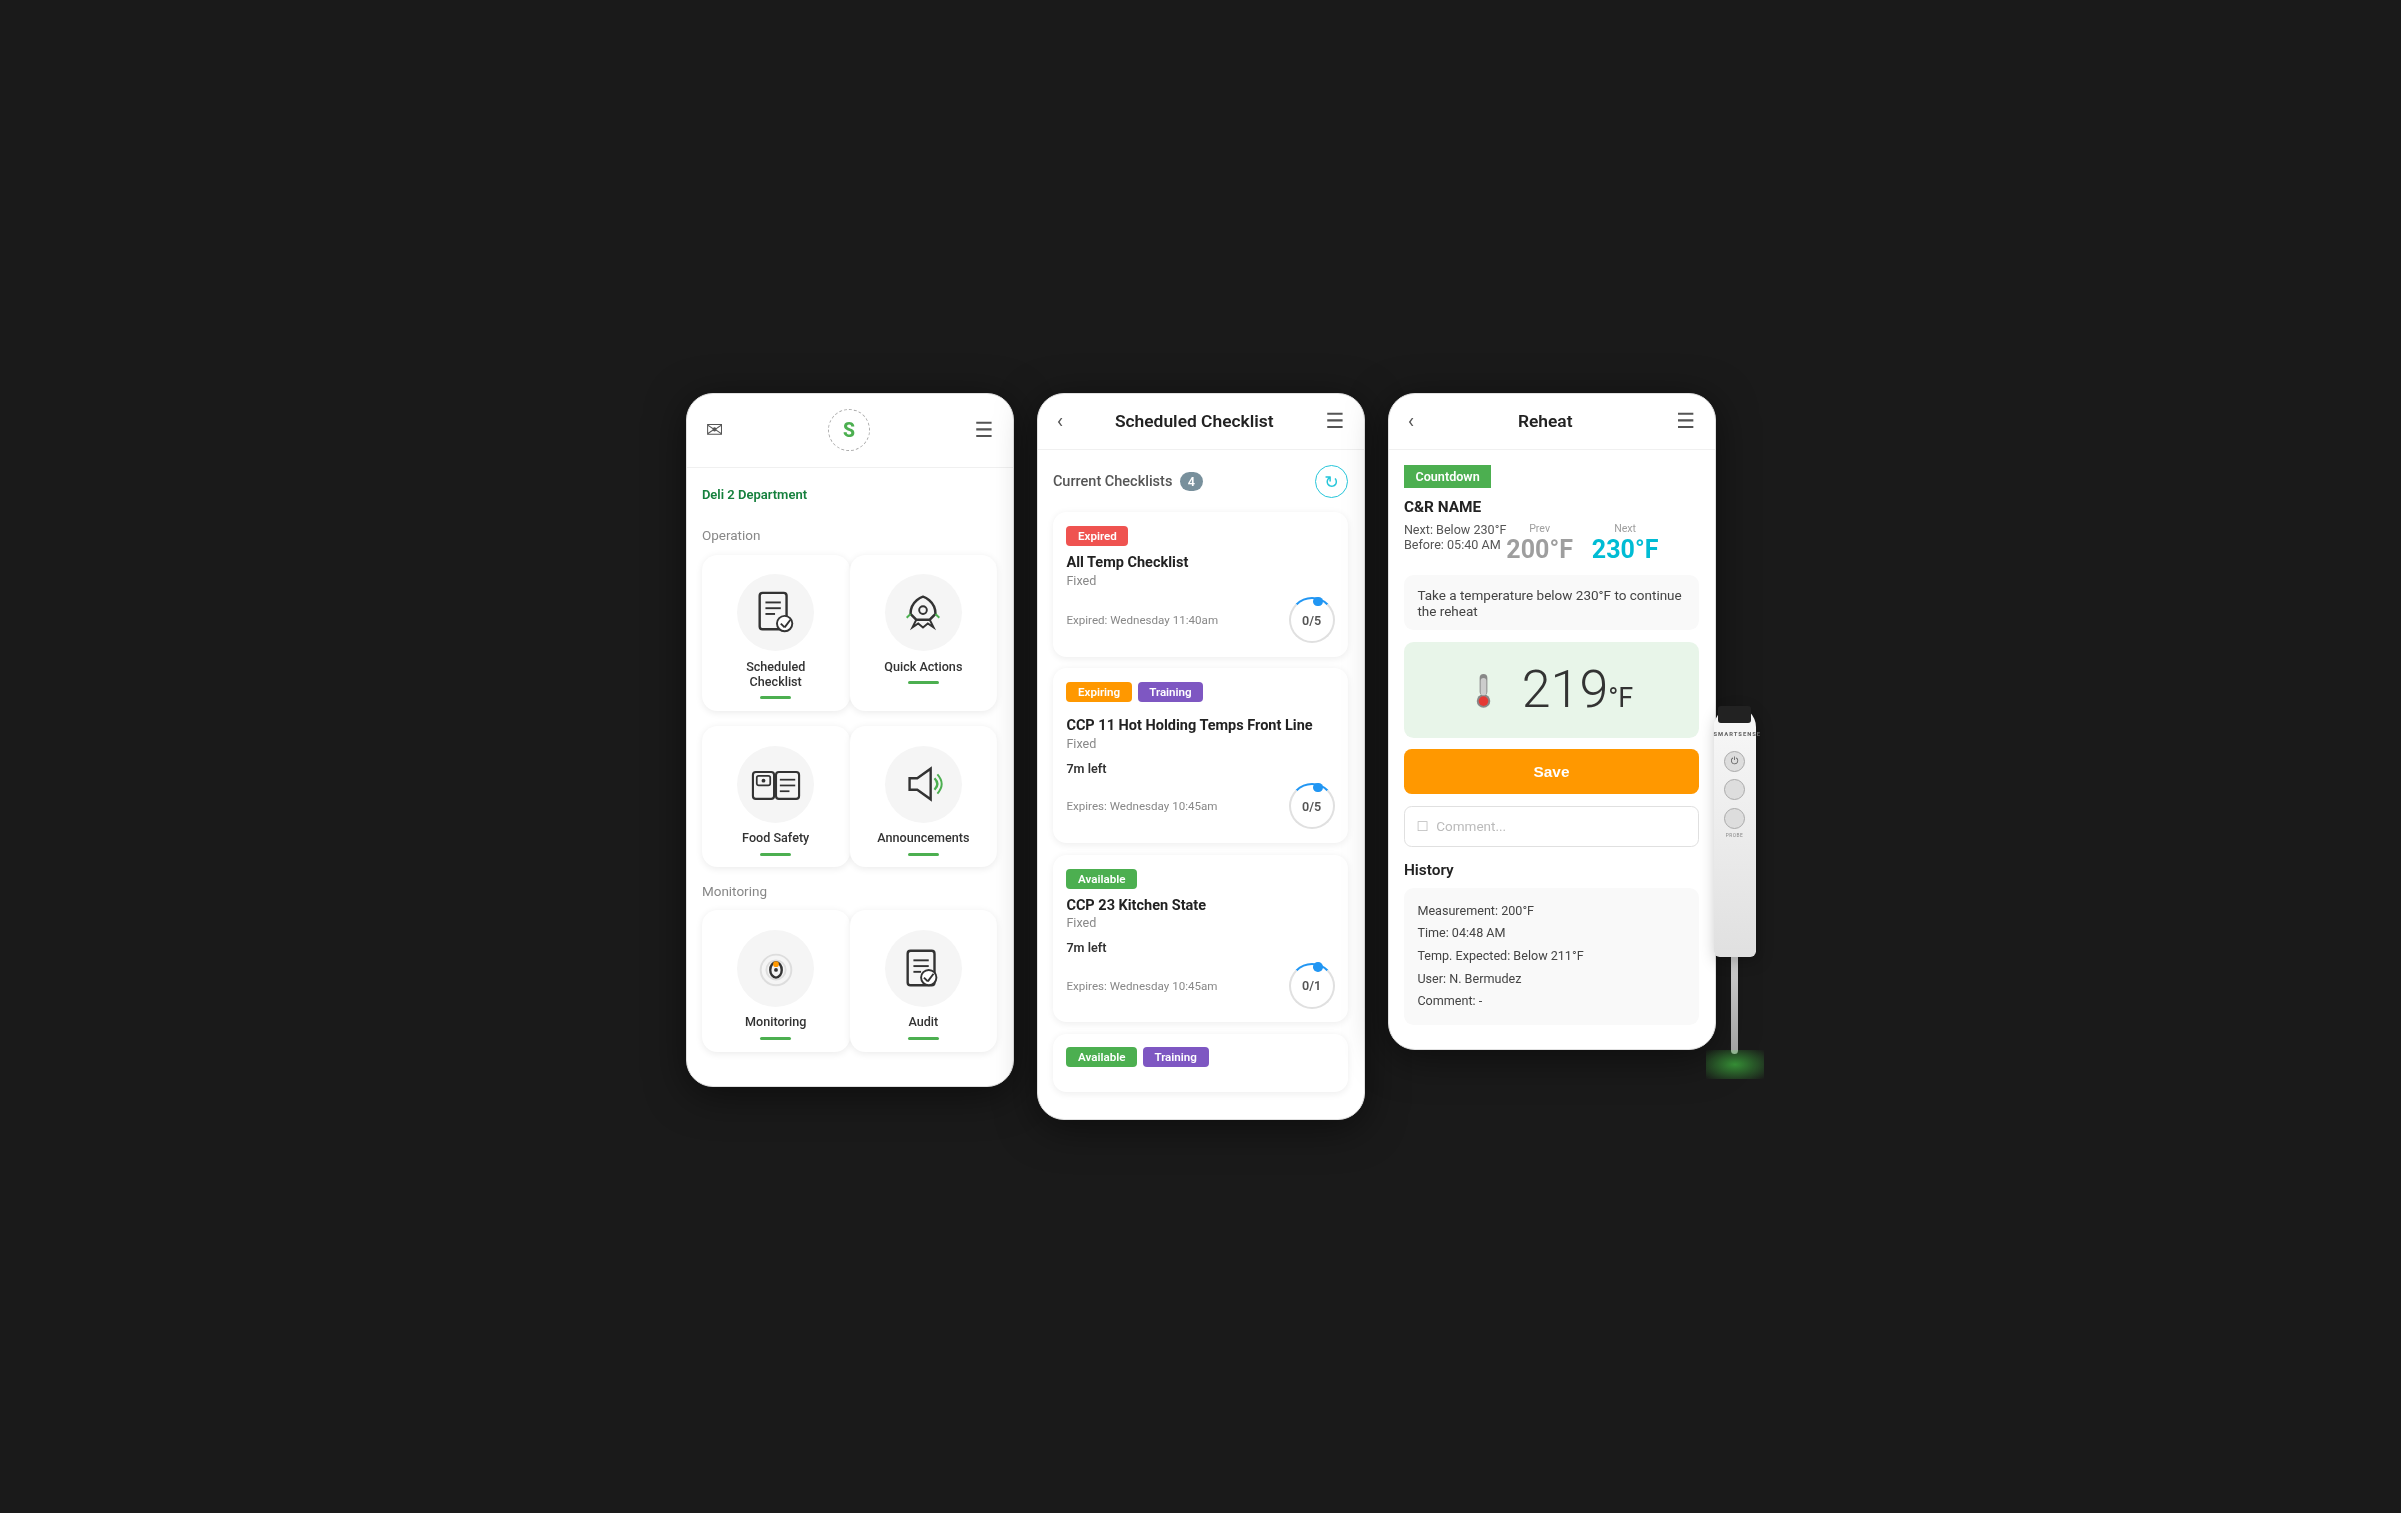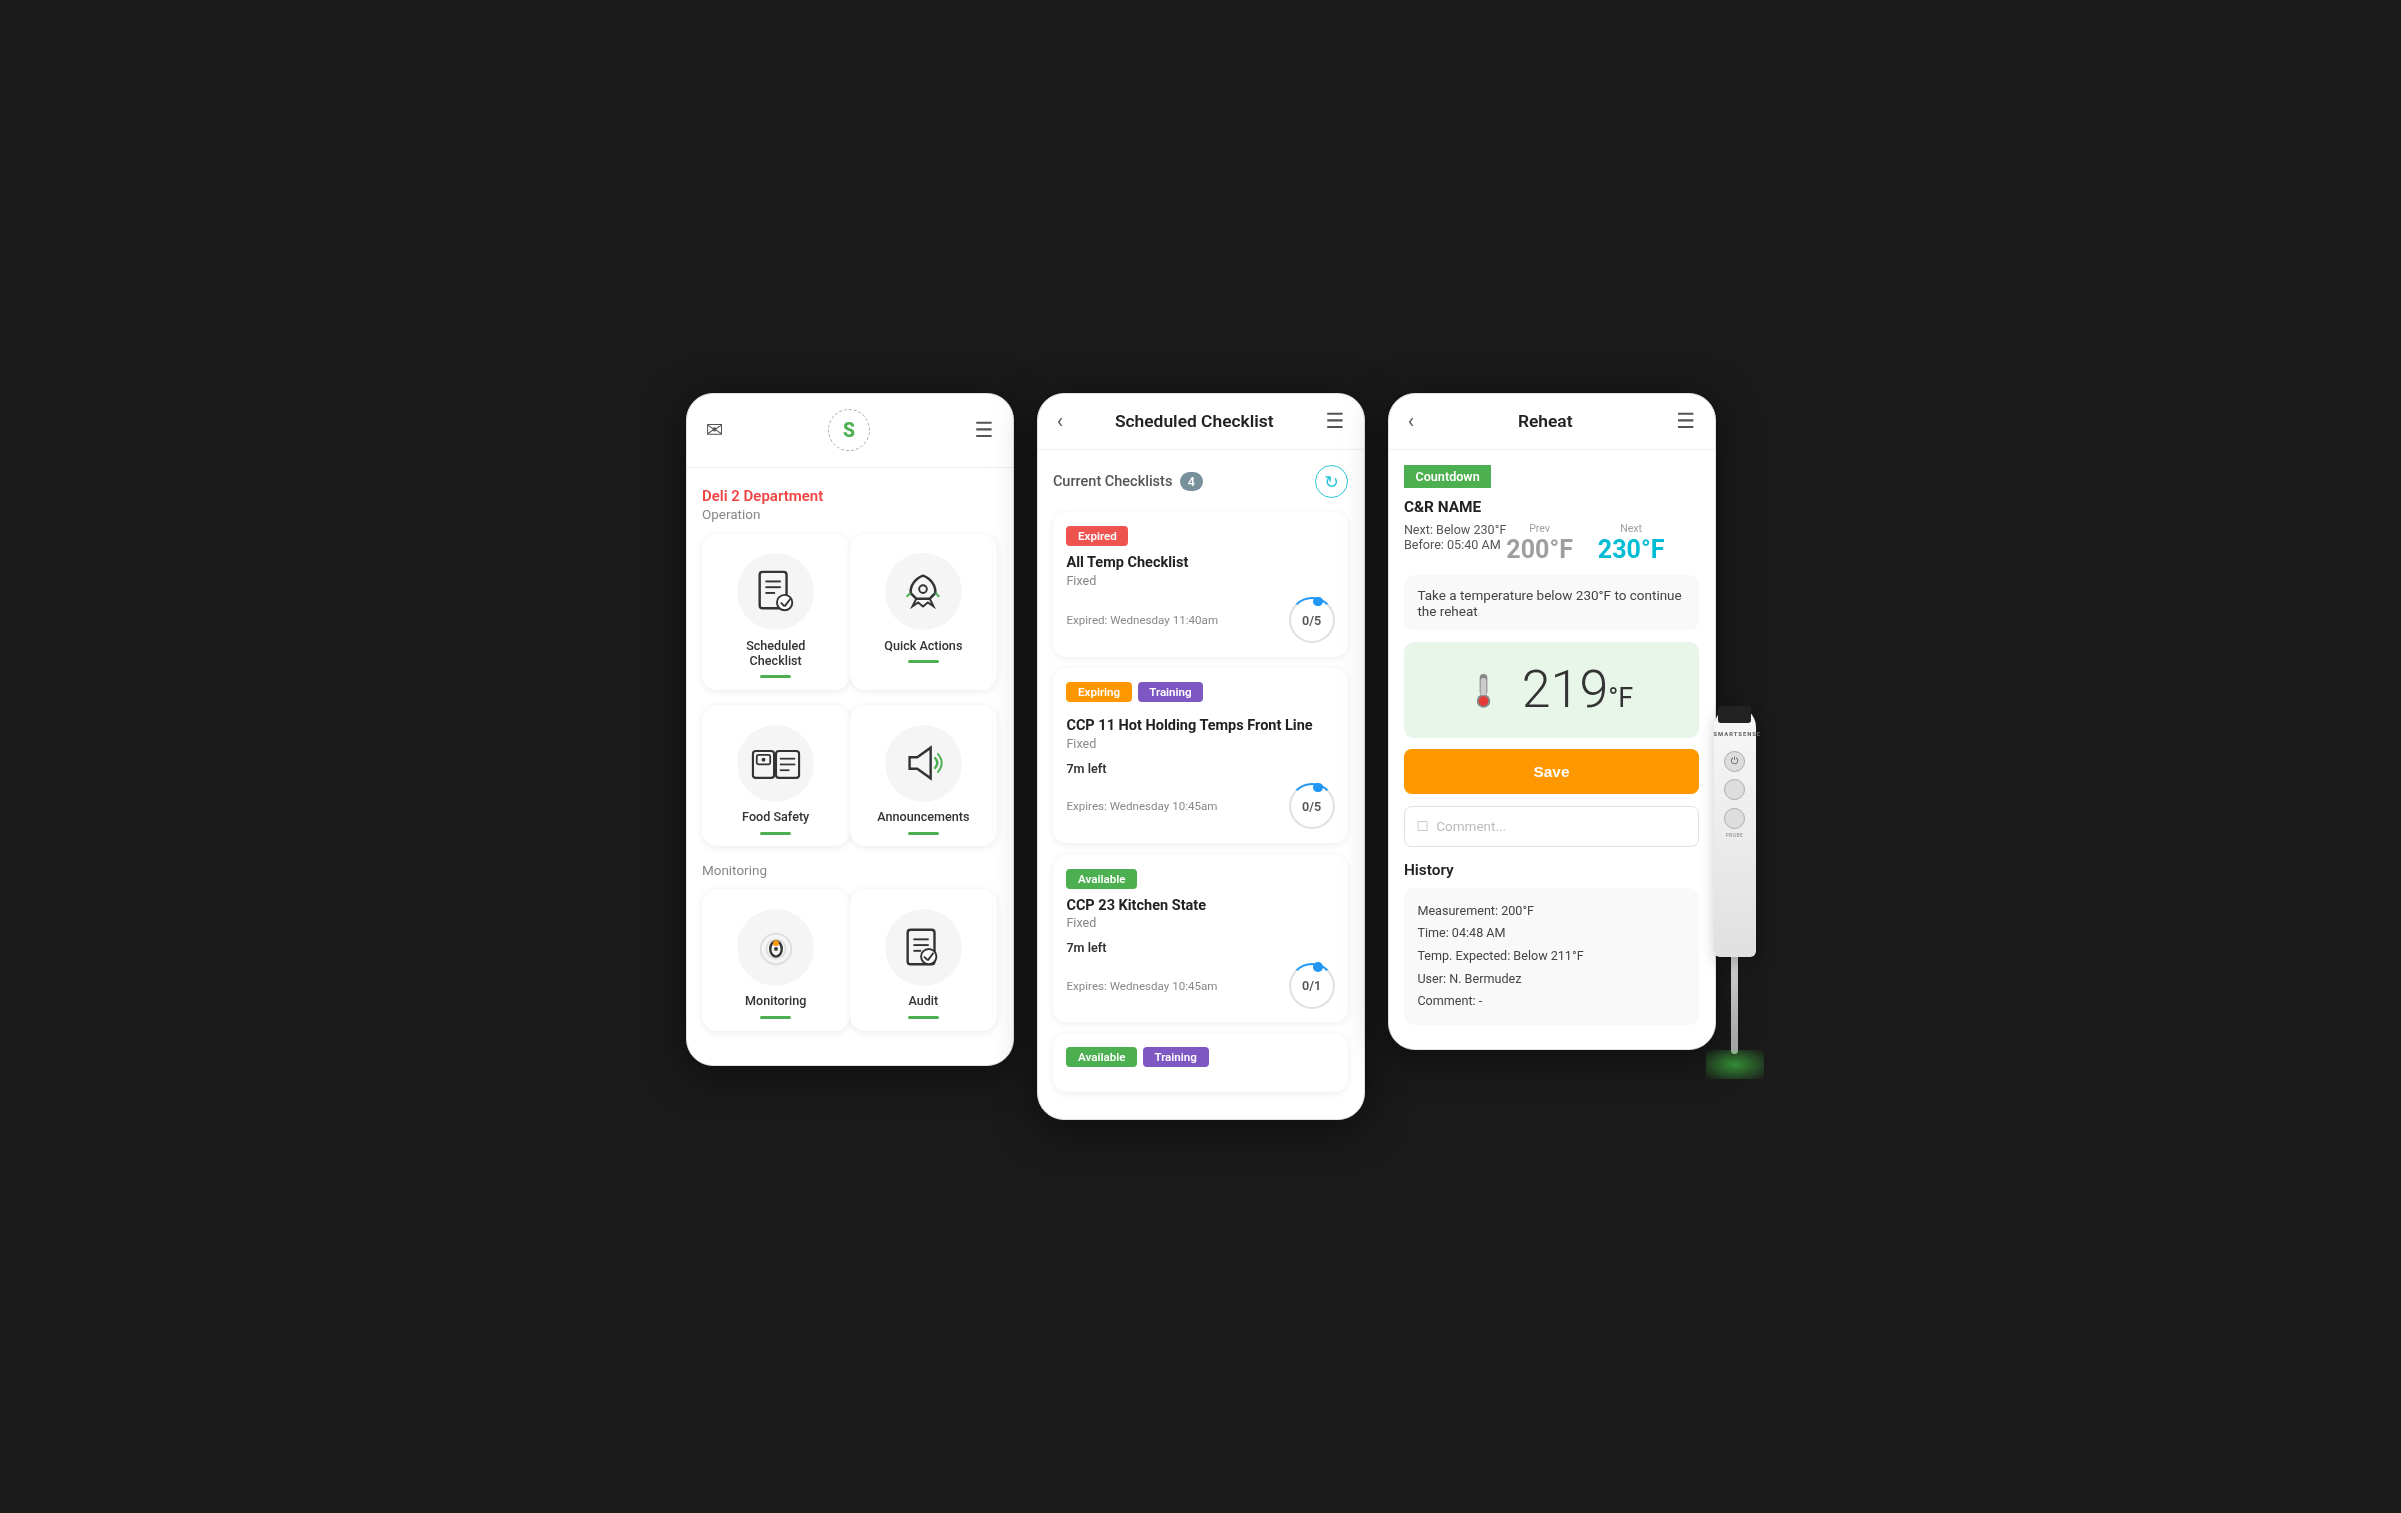--- a/index.html
+++ b/index.html
@@ -35,21 +35,21 @@
       display: flex;
       align-items: center;
       justify-content: space-between;
       padding: 15.4px 19.3px;
       border-bottom: 1px solid #f0f0f0;
     }
     .mail-icon { font-size: 21px; color: #555; }
     .hamburger { font-size: 21px; color: #555; }
 
     .screen1-body { padding: 19.3px 15.4px; }
-    .dept-title { font-size: 15px; font-weight: 600; color: #ef4444; margin-bottom: 1px; }
+    .dept-title { font-size: 13px; font-weight: 600; color: #15803d; margin-bottom: 25px; }
     .section-label { font-size: 13.5px; color: #888; margin-bottom: 11.6px; }
     .grid-2 { display: grid; grid-template-columns: 1fr 1fr; gap: 0; margin-bottom: 15.4px; }
     .menu-card {
       background: #fff;
       border-radius: 15.4px;
       padding: 19.3px 11.6px 11.6px;
       text-align: center;
       box-shadow: 0 1.9px 7.7px rgba(0,0,0,0.08);
       cursor: pointer;
     }
@@ -377,21 +377,21 @@
         <span class="hamburger">☰</span>
       </div>
       <div class="screen3-body">
         <span class="countdown-badge">Countdown</span>
         <div class="cr-name">C&amp;R NAME</div>
         <div style="display:flex;align-items:flex-start;justify-content:flex-start;margin-bottom:11.6px;">
           <div>
             <div style="font-size:12.6px;color:#555;">Next: Below 230°F</div>
             <div style="font-size:12.6px;color:#555;">Before: 05:40 AM</div>
           </div>
-          <div style="display:flex;gap:25px;align-items:flex-start;">
+          <div style="display:flex;gap:19px;align-items:flex-start;">
             <div style="text-align:center;">
               <div style="font-size:10.6px;color:#9e9e9e;">Prev</div>
               <div style="font-size:25px;font-weight:700;color:#9e9e9e;">200°F</div>
             </div>
             <div style="text-align:center;">
               <div style="font-size:10.6px;color:#9e9e9e;">Next</div>
               <div style="font-size:25px;font-weight:700;color:#00bcd4;">230°F</div>
             </div>
           </div>
         </div>

